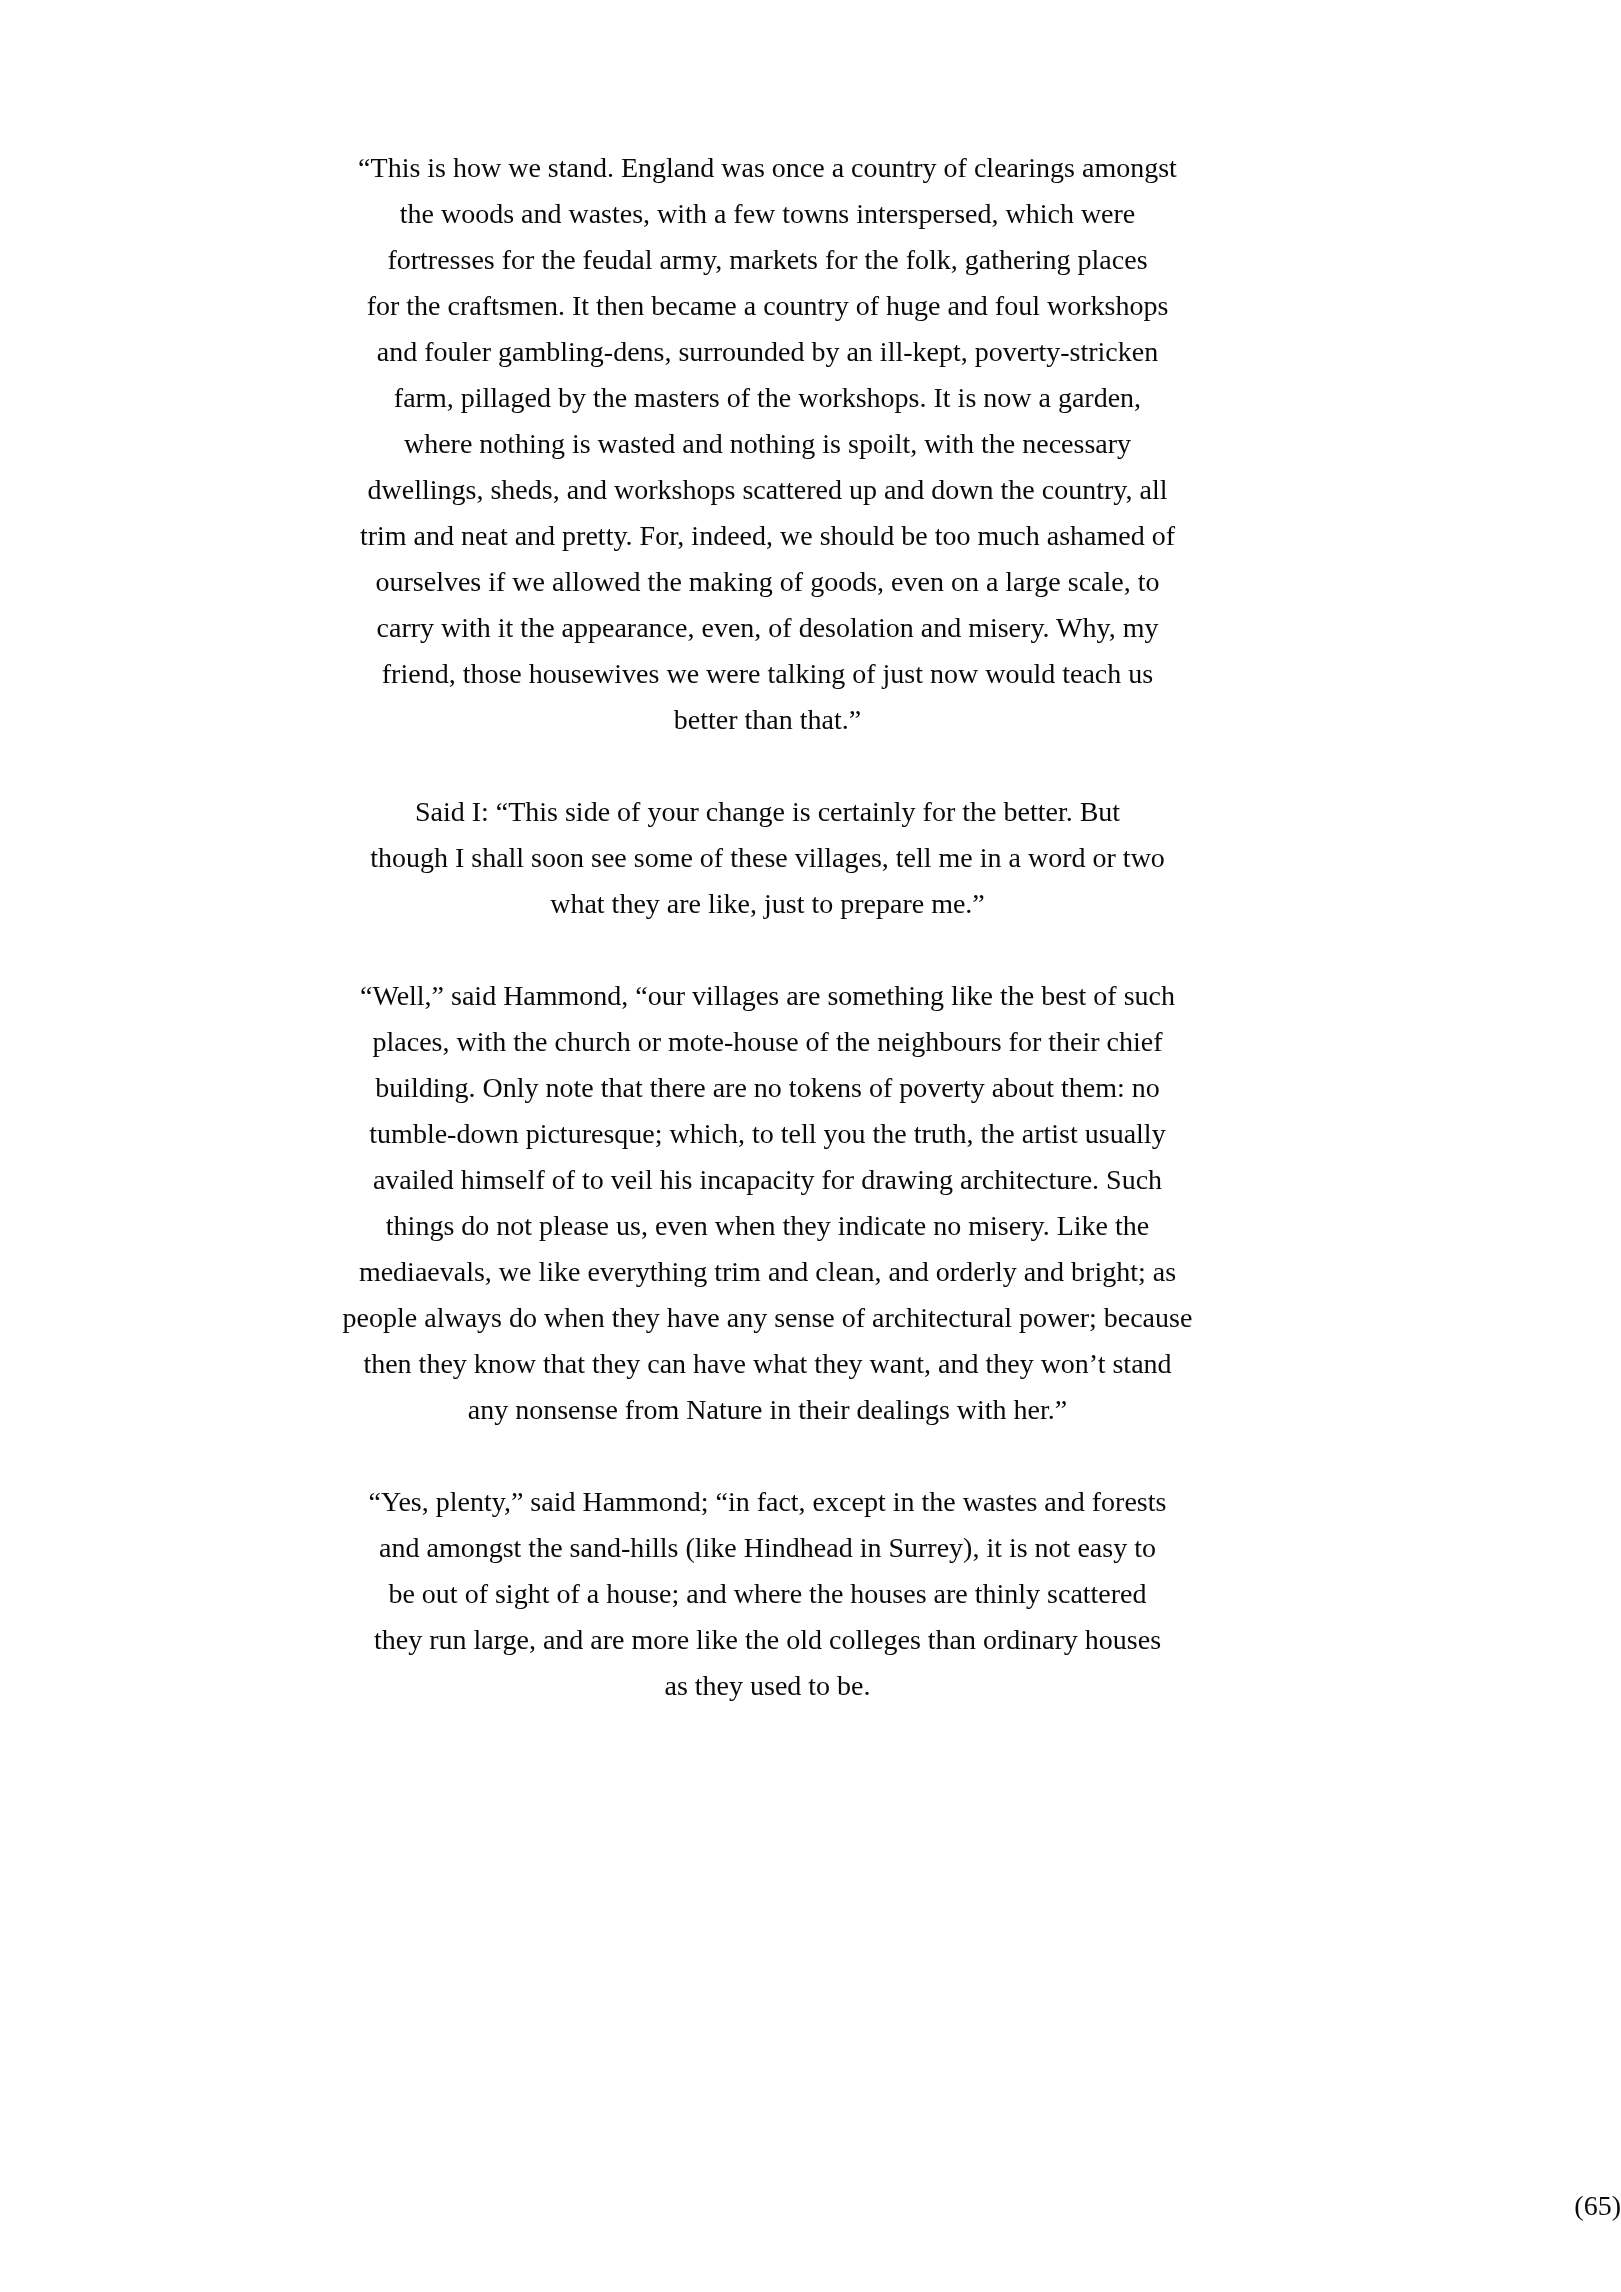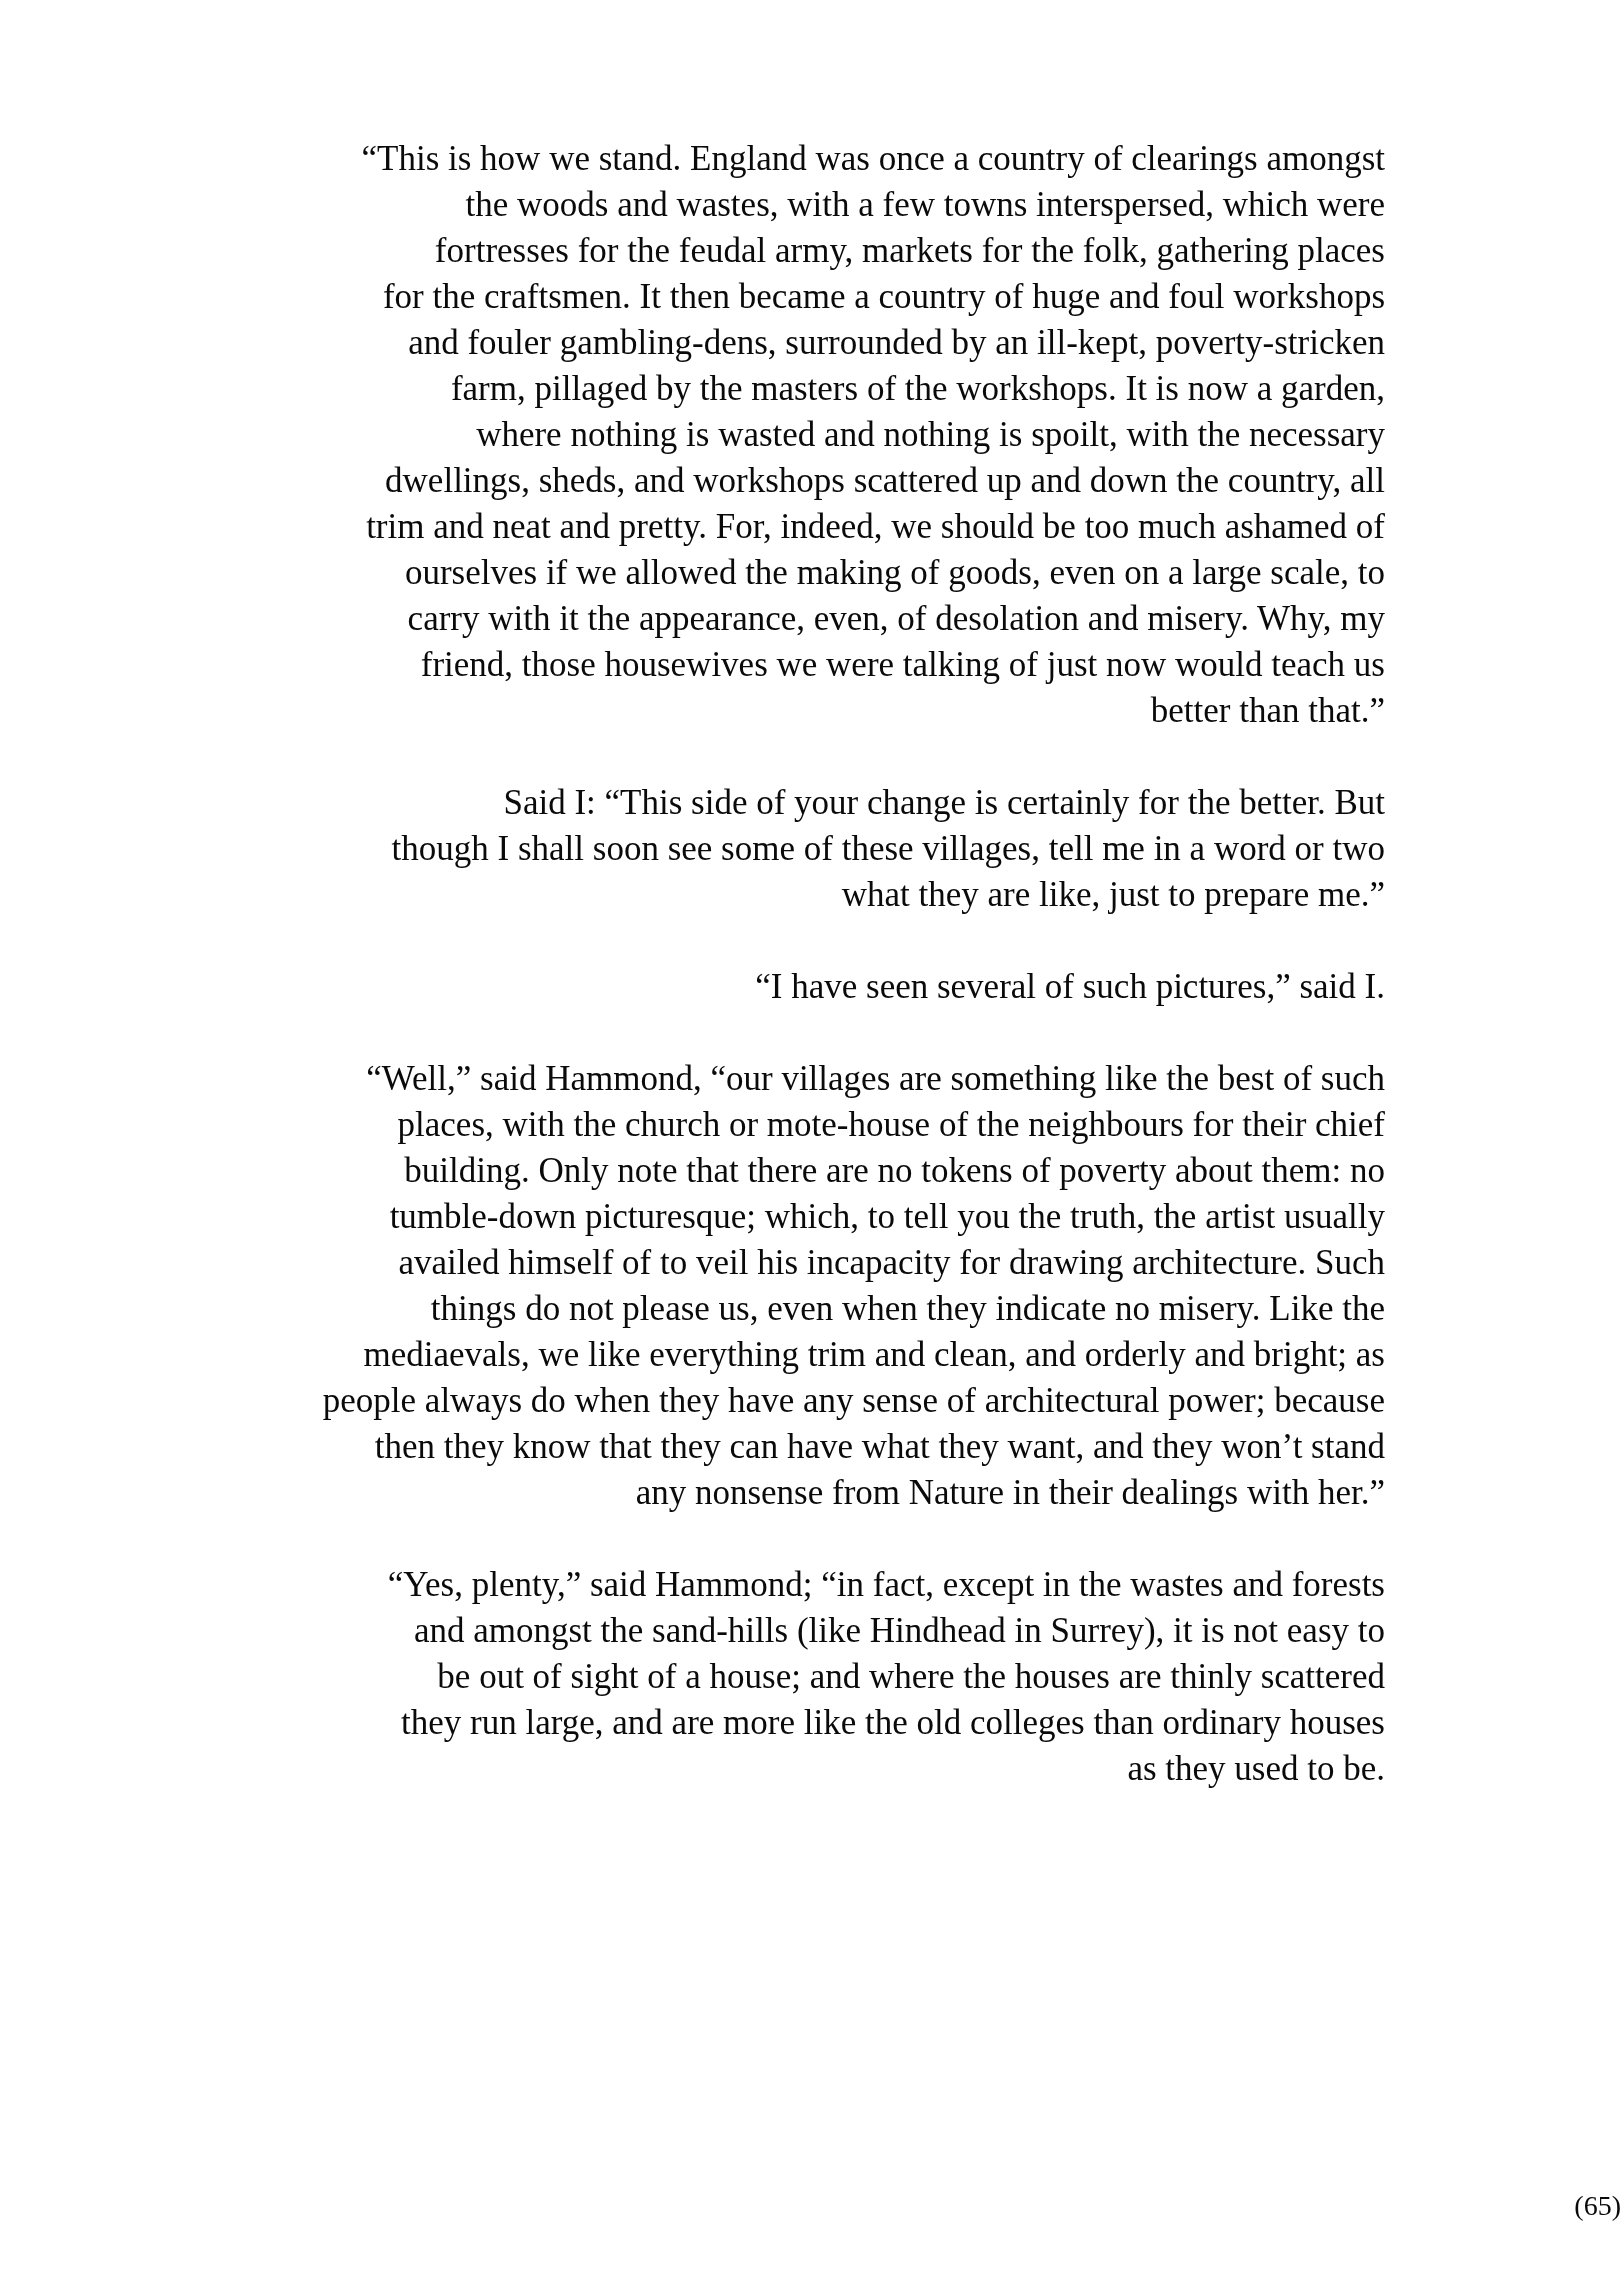--- a/index.html
+++ b/index.html
@@ -11,26 +11,26 @@
     position: relative;
     width: 1621px;
     height: 2293px;
     background: #ffffff;
     overflow: hidden;
     font-family: "Liberation Serif", serif;
     color: #0a0a0a;
   }
   .text-block {
     position: absolute;
-    top: 136px;
+    top: 145px;
     left: 150px;
     width: 1235px;
-    font-size: 35px;
+    font-size: 28px;
     line-height: 46px;
-    text-align: right;
+    text-align: center;
   }
   .text-block p {
     margin: 0 0 46px 0;
     white-space: pre-line; 
   }
   .text-block p:last-child {
     margin-bottom: 16px;
   }
   .footer {
     position: absolute;
@@ -56,21 +56,20 @@
 where nothing is wasted and nothing is spoilt, with the necessary
 dwellings, sheds, and workshops scattered up and down the country, all
 trim and neat and pretty. For, indeed, we should be too much ashamed of
 ourselves if we allowed the making of goods, even on a large scale, to
 carry with it the appearance, even, of desolation and misery. Why, my
 friend, those housewives we were talking of just now would teach us
 better than that.”</p>
       <p>Said I: “This side of your change is certainly for the better. But
 though I shall soon see some of these villages, tell me in a word or two
 what they are like, just to prepare me.”</p>
-      <p>“I have seen several of such pictures,” said I.</p>
       <p>“Well,” said Hammond, “our villages are something like the best of such
 places, with the church or mote-house of the neighbours for their chief
 building. Only note that there are no tokens of poverty about them: no
 tumble-down picturesque; which, to tell you the truth, the artist usually
 availed himself of to veil his incapacity for drawing architecture. Such
 things do not please us, even when they indicate no misery. Like the
 mediaevals, we like everything trim and clean, and orderly and bright; as
 people always do when they have any sense of architectural power; because
 then they know that they can have what they want, and they won’t stand
 any nonsense from Nature in their dealings with her.”</p>

